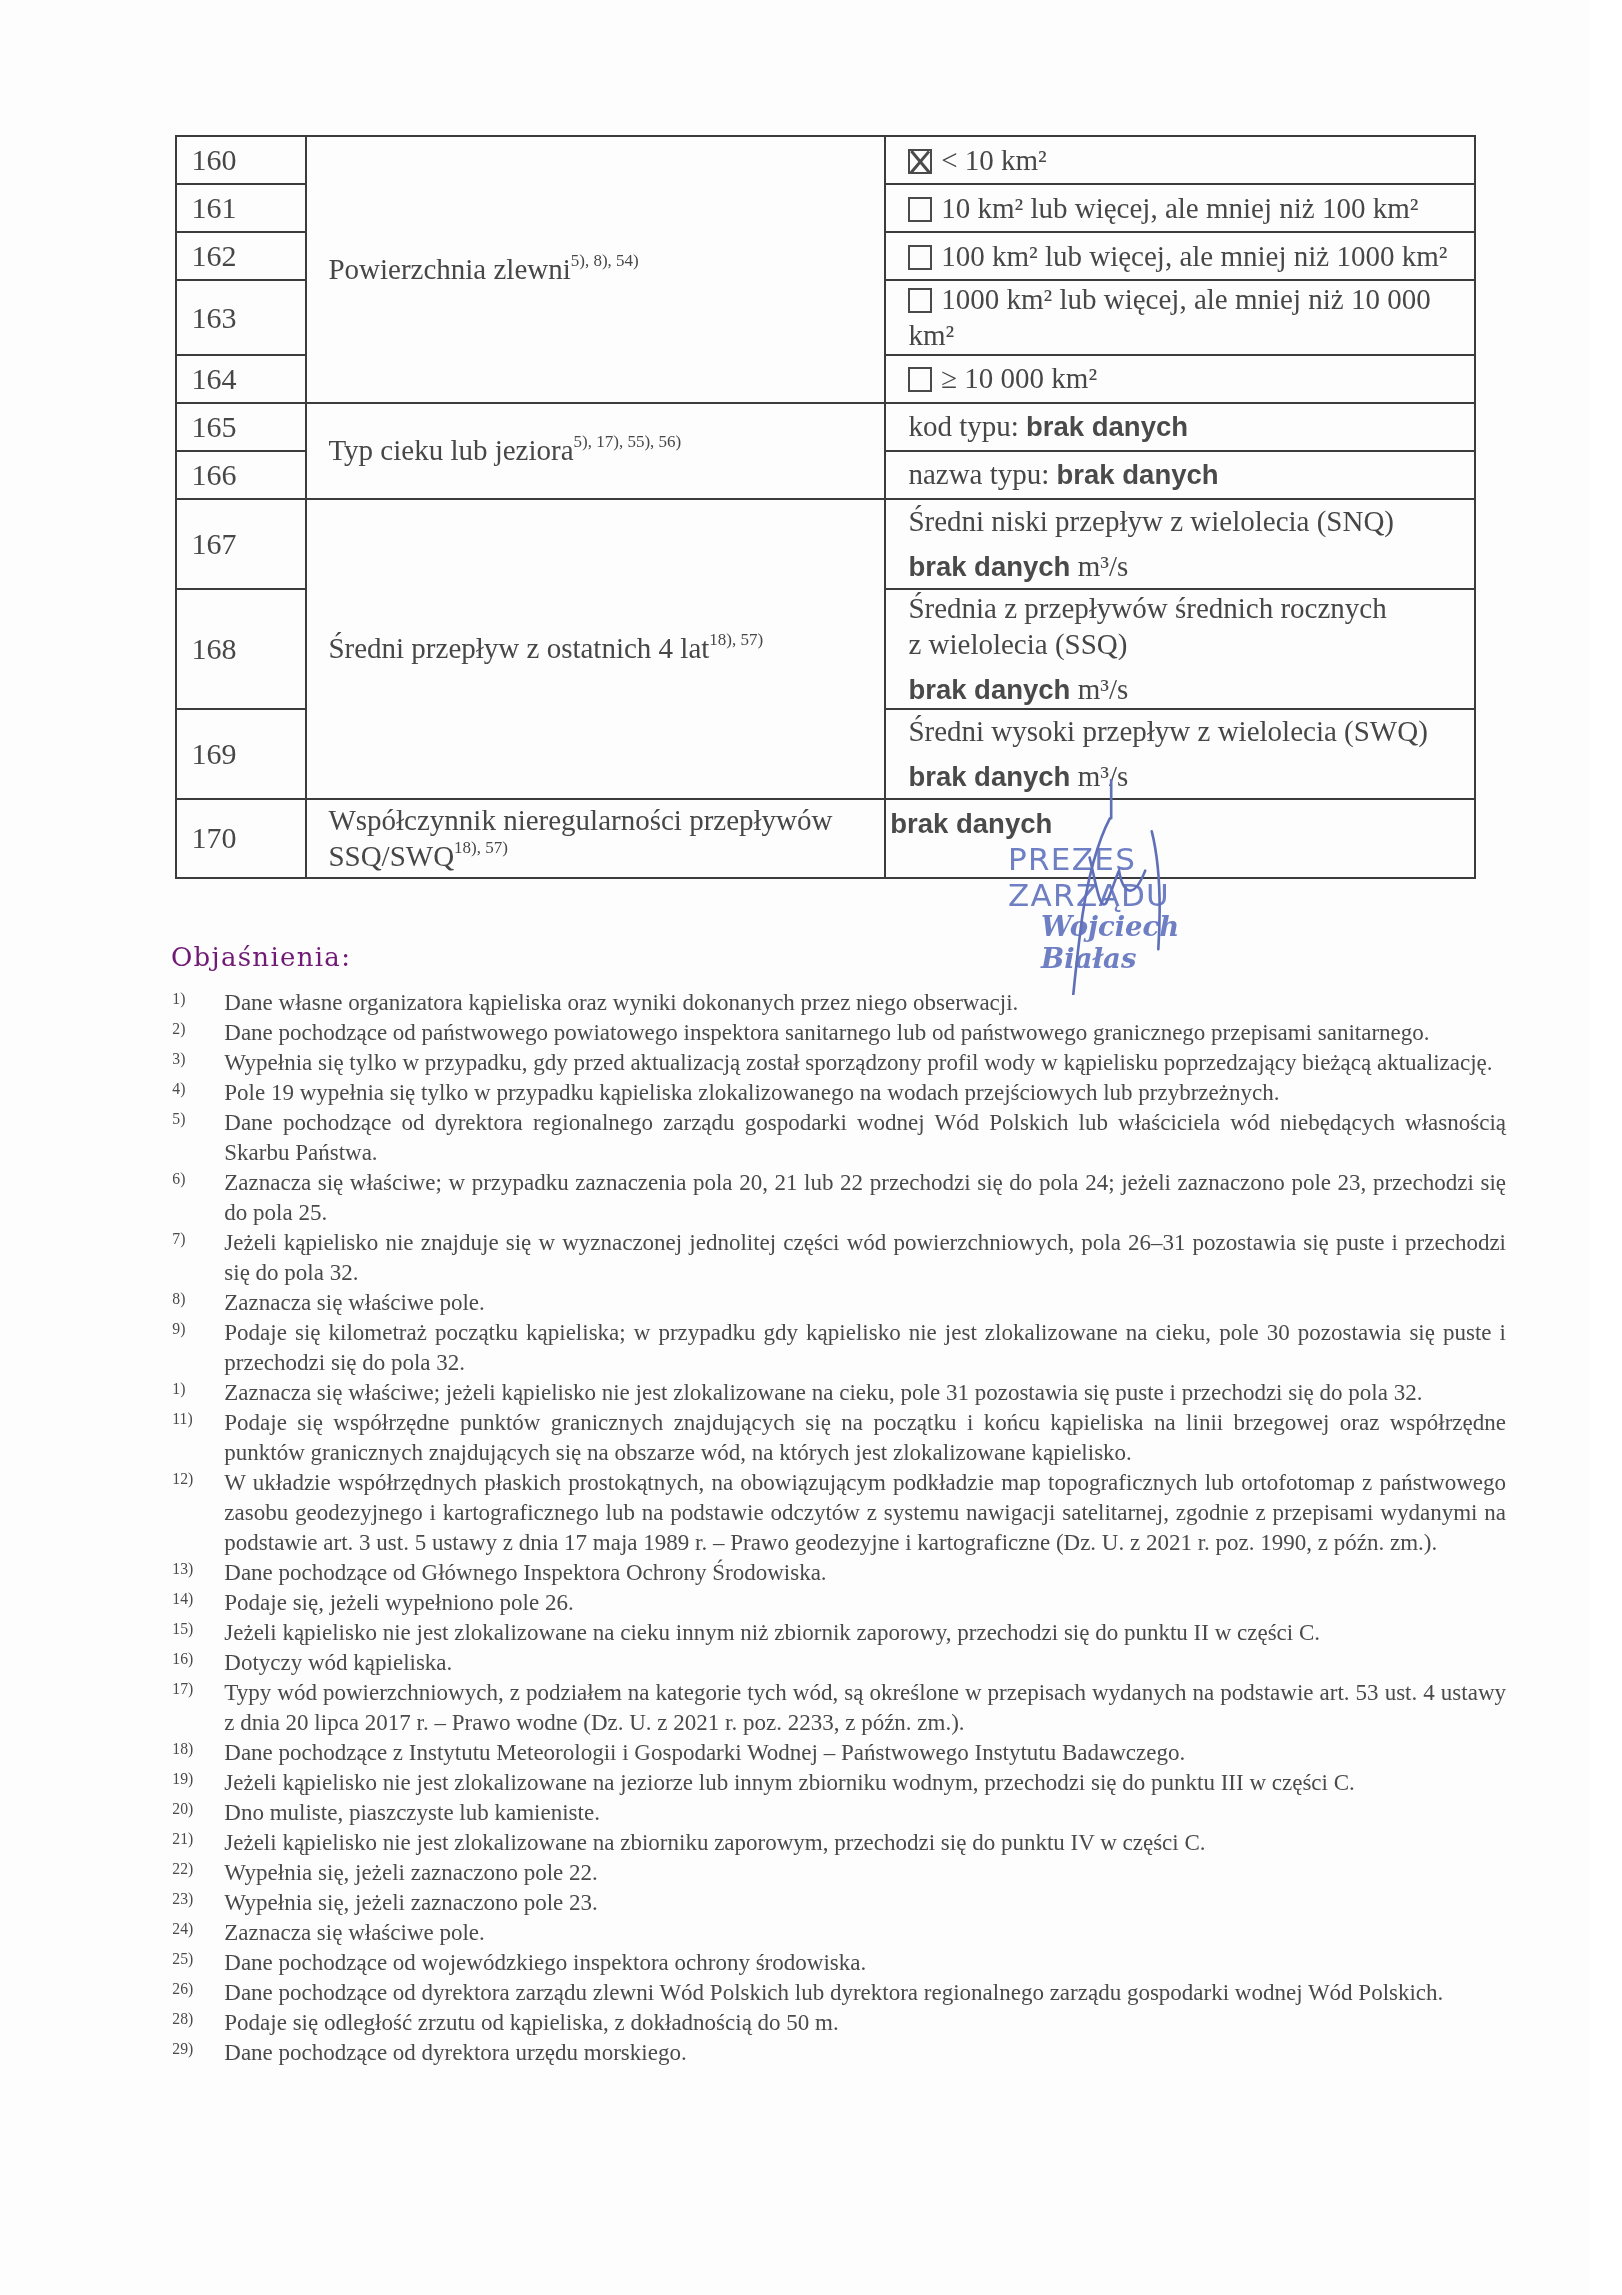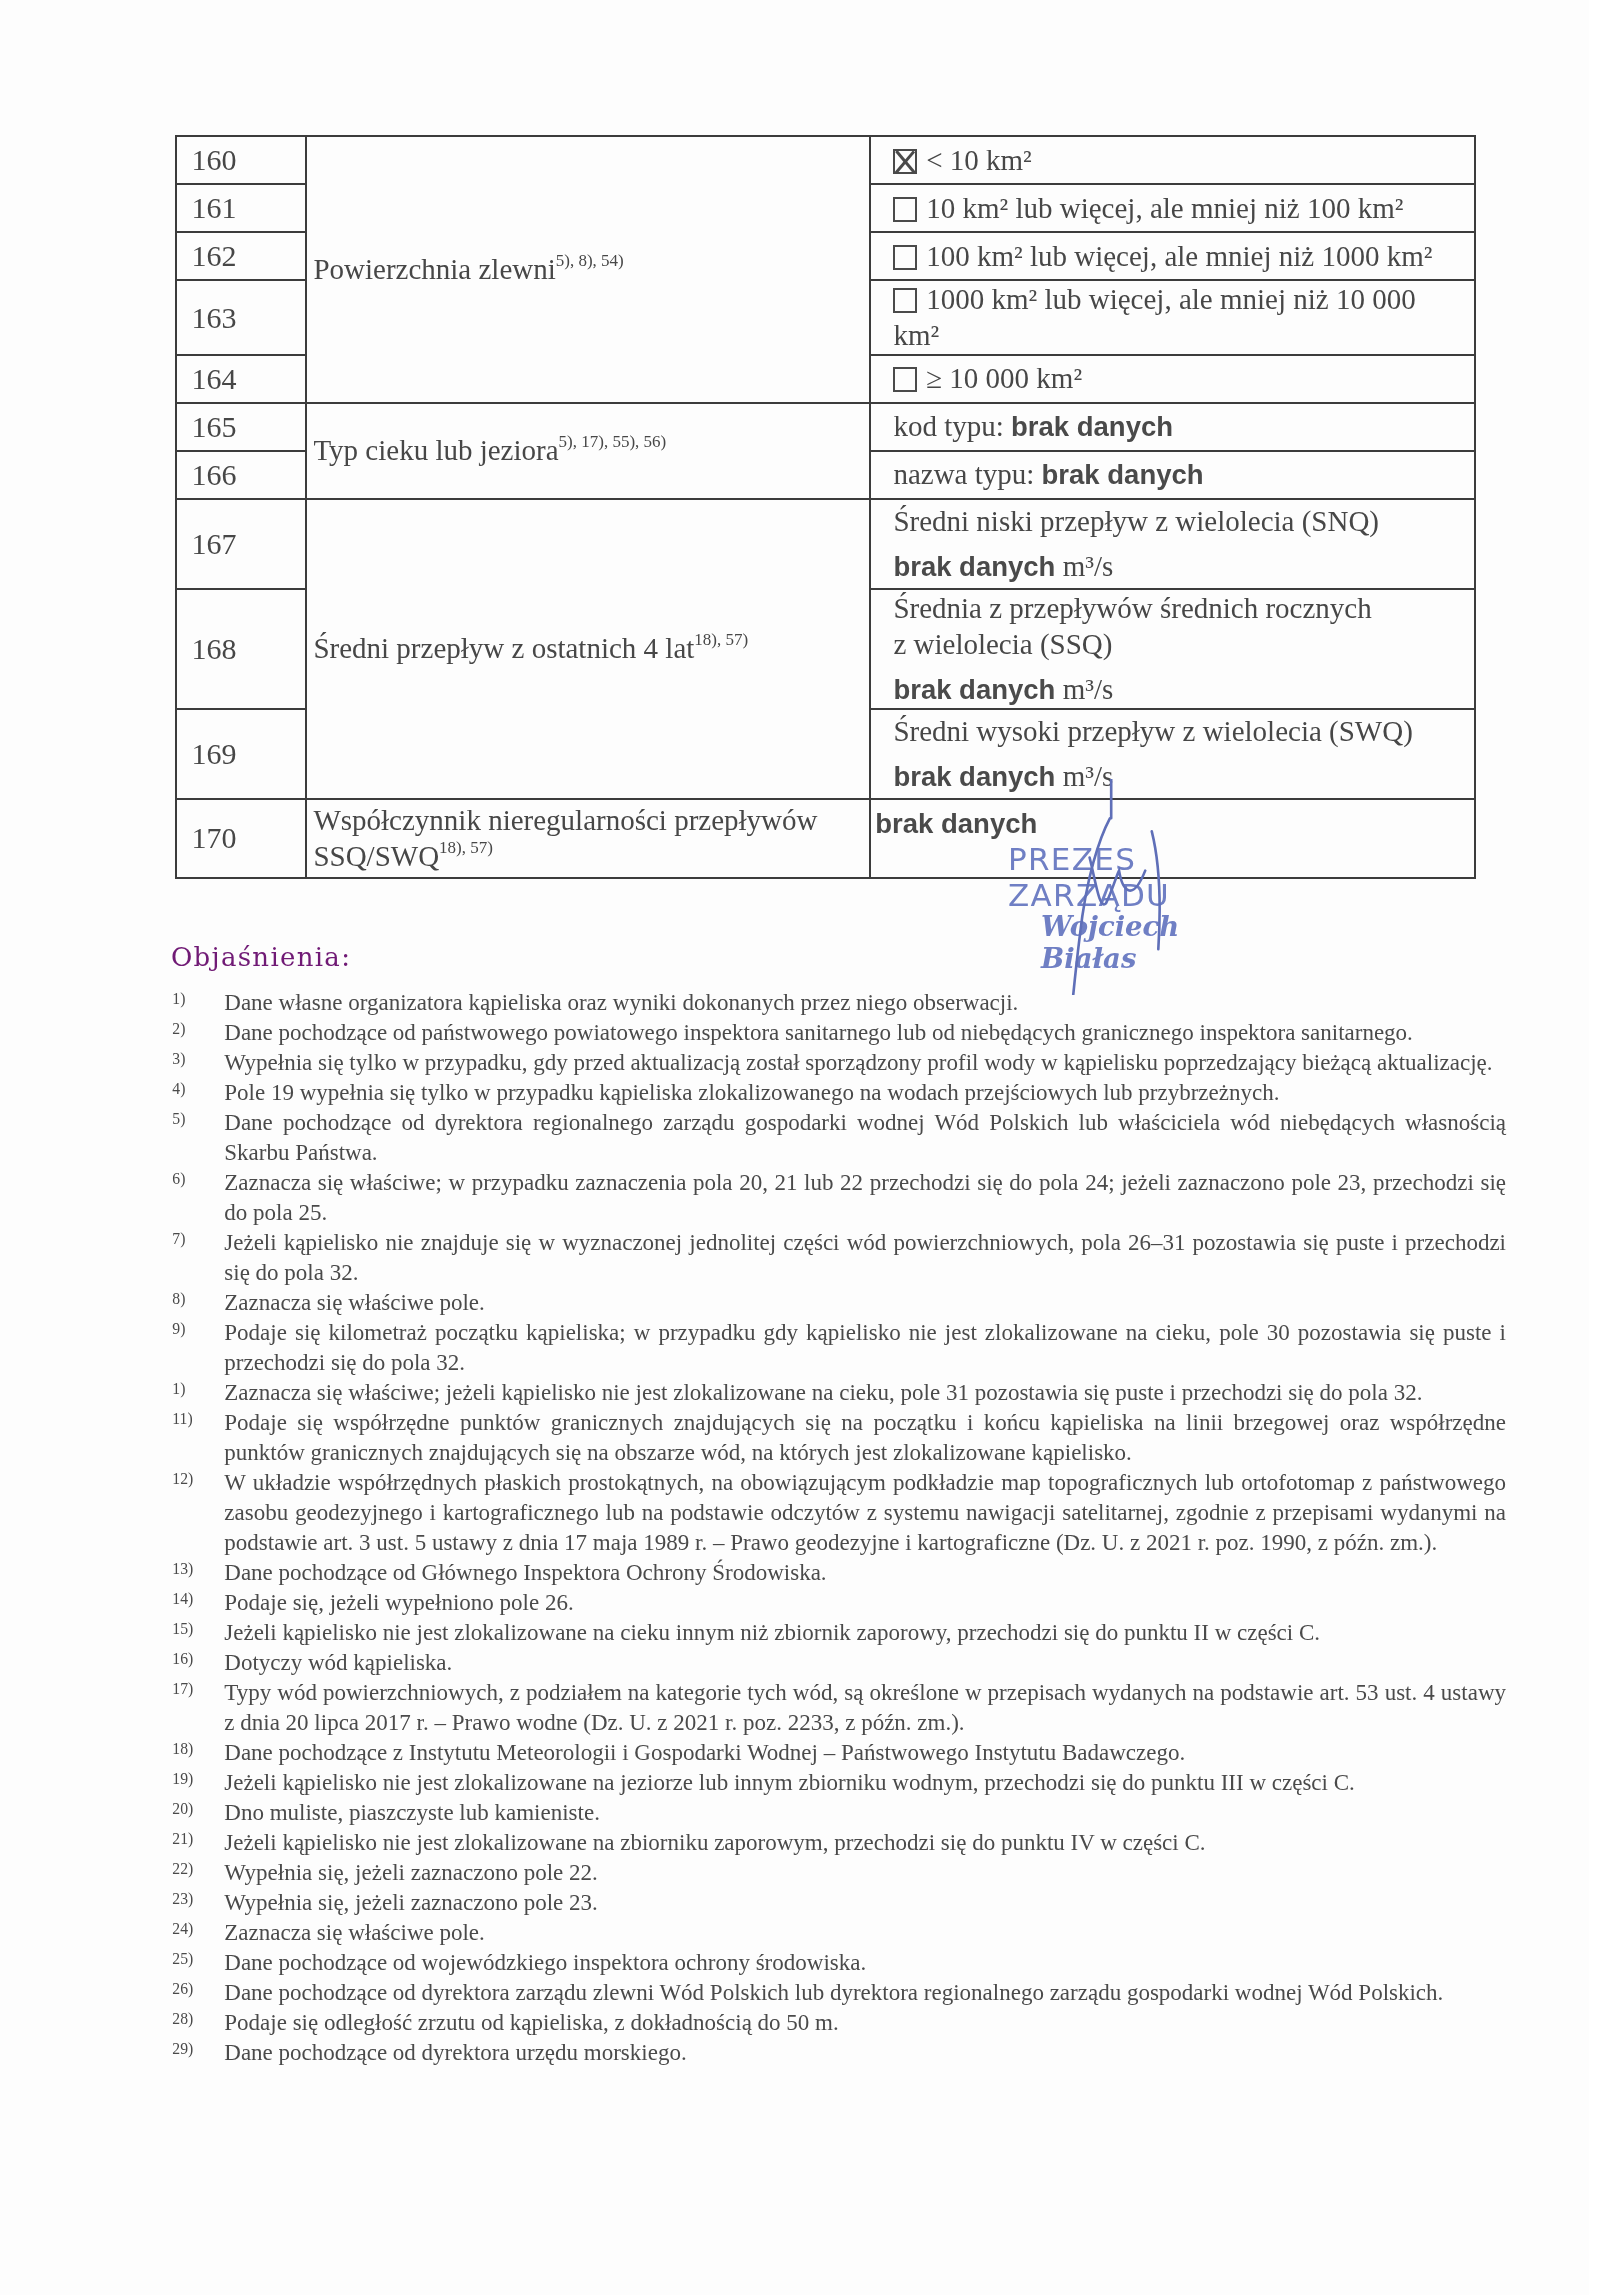--- a/index.html
+++ b/index.html
@@ -16,21 +16,21 @@
     border-collapse: collapse; table-layout: fixed;
   }
   .form-table td {
     border: 2.6px solid #3c3c3c;
     vertical-align: middle;
     font-size: 29px; line-height: 1.25;
     padding: 0 13px;
     color: #474747;
   }
   .form-table td.num { width: 101px; padding-left: 14.4px; font-size: 30px; }
-  .form-table td.label { width: 543px; padding-left: 6px; }
+  .form-table td.label { width: 543px; padding-left: 21px; }
   .form-table td.val { padding-left: 22px; }
   .sup { font-size: 17px; vertical-align: super; line-height: 0; position: relative; top: -2.6px; }
   .bold-val { font-family: "Liberation Sans", "DejaVu Sans", sans-serif; font-weight: bold; font-size: 27.5px; color: #4a4a4a; }
 
   .cb {
     display: inline-block; width: 23.6px; height: 25px; border: 2.6px solid #4a4a4a;
     vertical-align: -3.9px; margin-right: 9.2px; position: relative; box-sizing: border-box;
   }
   .cb.checked::before, .cb.checked::after {
     content: ""; position: absolute; left: 50%; top: -2.6px; width: 2.6px; height: 27.5px;
@@ -174,21 +174,21 @@
 
   <div class="notes-heading">Objaśnienia:</div>
 
   <div class="notes">
     <div class="note">
         <span class="note-num">1)</span>
         <span class="note-text">Dane własne organizatora kąpieliska oraz wyniki dokonanych przez niego obserwacji.</span>
       </div>
     <div class="note">
         <span class="note-num">2)</span>
-        <span class="note-text">Dane pochodzące od państwowego powiatowego inspektora sanitarnego lub od niebędących granicznego inspektora sanitarnego.</span>
+        <span class="note-text">Dane pochodzące od państwowego powiatowego inspektora sanitarnego lub od państwowego granicznego przepisami sanitarnego.</span>
       </div>
     <div class="note">
         <span class="note-num">3)</span>
         <span class="note-text">Wypełnia się tylko w przypadku, gdy przed aktualizacją został sporządzony profil wody w kąpielisku poprzedzający bieżącą aktualizację.</span>
       </div>
     <div class="note">
         <span class="note-num">4)</span>
         <span class="note-text">Pole 19 wypełnia się tylko w przypadku kąpieliska zlokalizowanego na wodach przejściowych lub przybrzeżnych.</span>
       </div>
     <div class="note">

